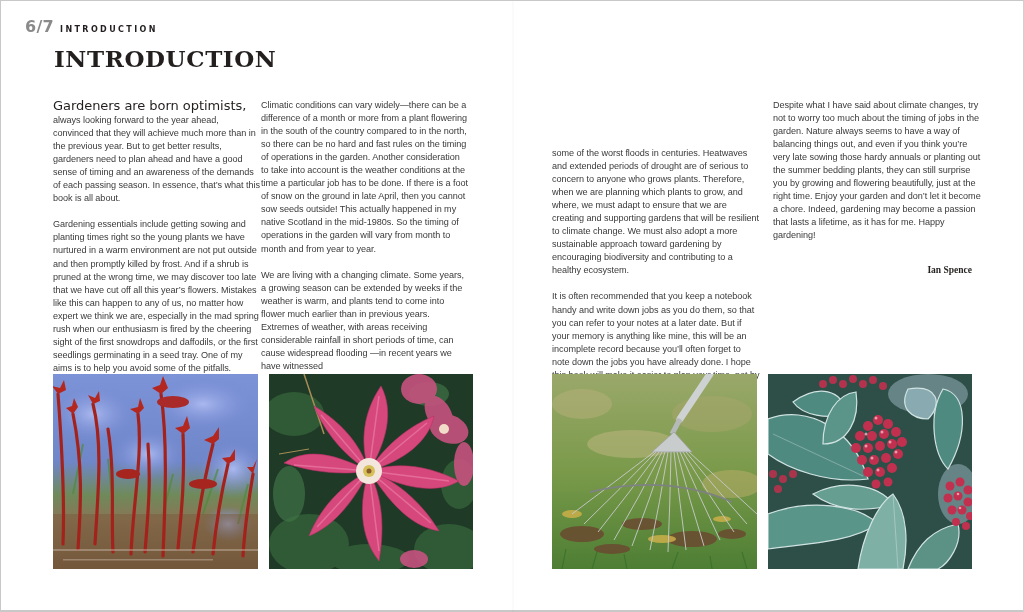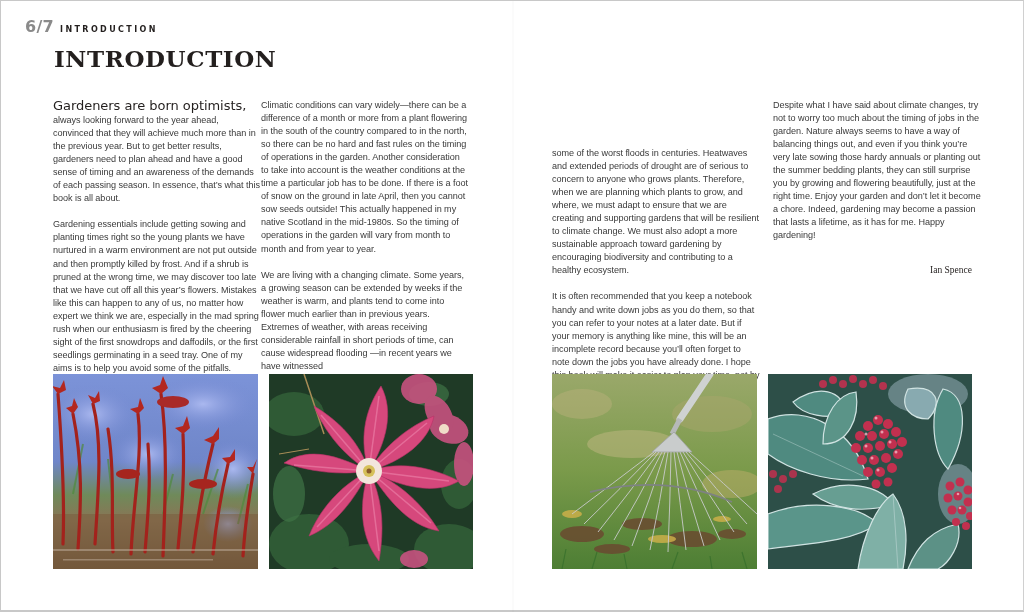--- a/index.html
+++ b/index.html
@@ -35,21 +35,21 @@
     .col p { margin-bottom: 13px; }
     .col p:last-child { margin-bottom: 0; }
     .col1 { left: 52px; }
     .col2 { left: 260px; }
     .col3 { left: 551px; margin-top: 48px; }
     .col4 { left: 772px; }
     .lead { font-family: "DejaVu Sans", sans-serif; font-weight: normal; color: #231f1e; font-size: 13px; }
 
     .signature {
       position: absolute; left: 767px; top: 264px; width: 204px; text-align: right;
-      font-family: "Liberation Serif", serif; font-weight: normal; font-size: 9.5px; color: #231f1e;
+      font-family: "Liberation Serif", serif; font-weight: bold; font-size: 9.5px; color: #231f1e;
     }
 
     .photo {
       position: absolute; top: 373px; height: 195px; overflow: hidden;
     }
     .photo svg { display: block; width: 100%; height: 100%; }
     .photo1 { left: 52px; width: 205px; }
     .photo2 { left: 268px; width: 204px; }
     .photo3 { left: 551px; width: 205px; }
     .photo4 { left: 767px; width: 204px; }

